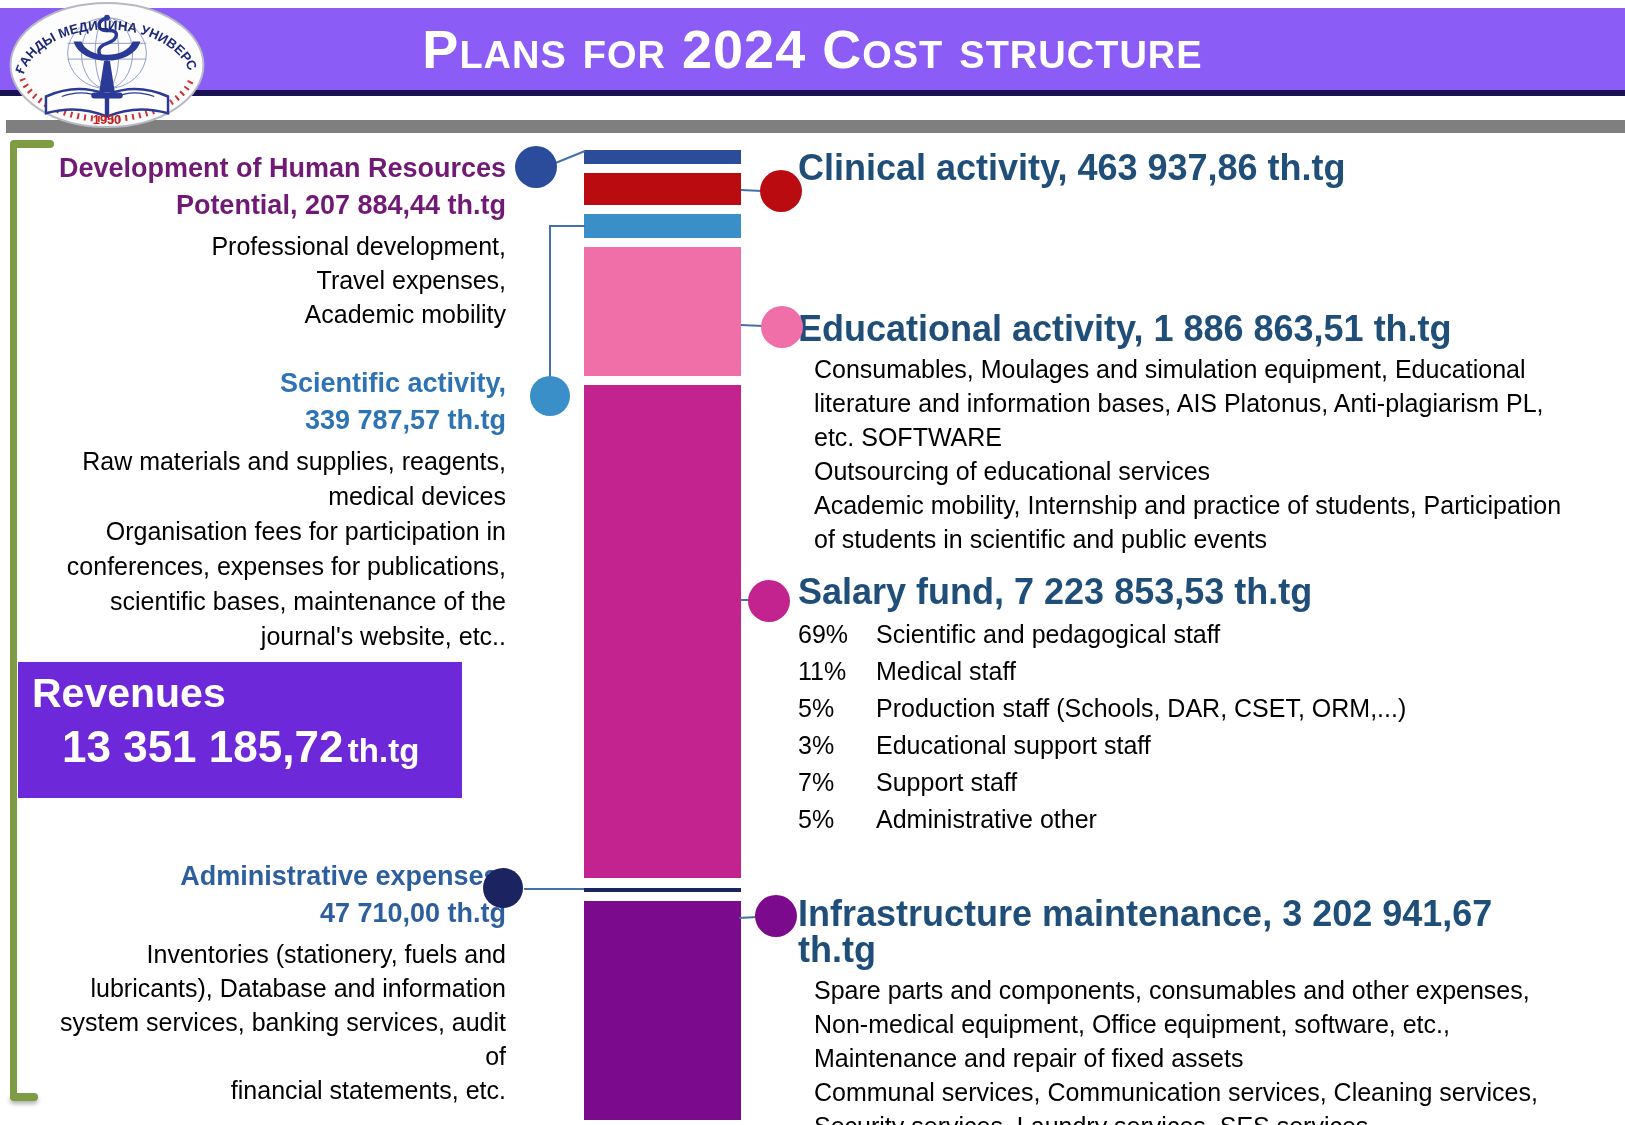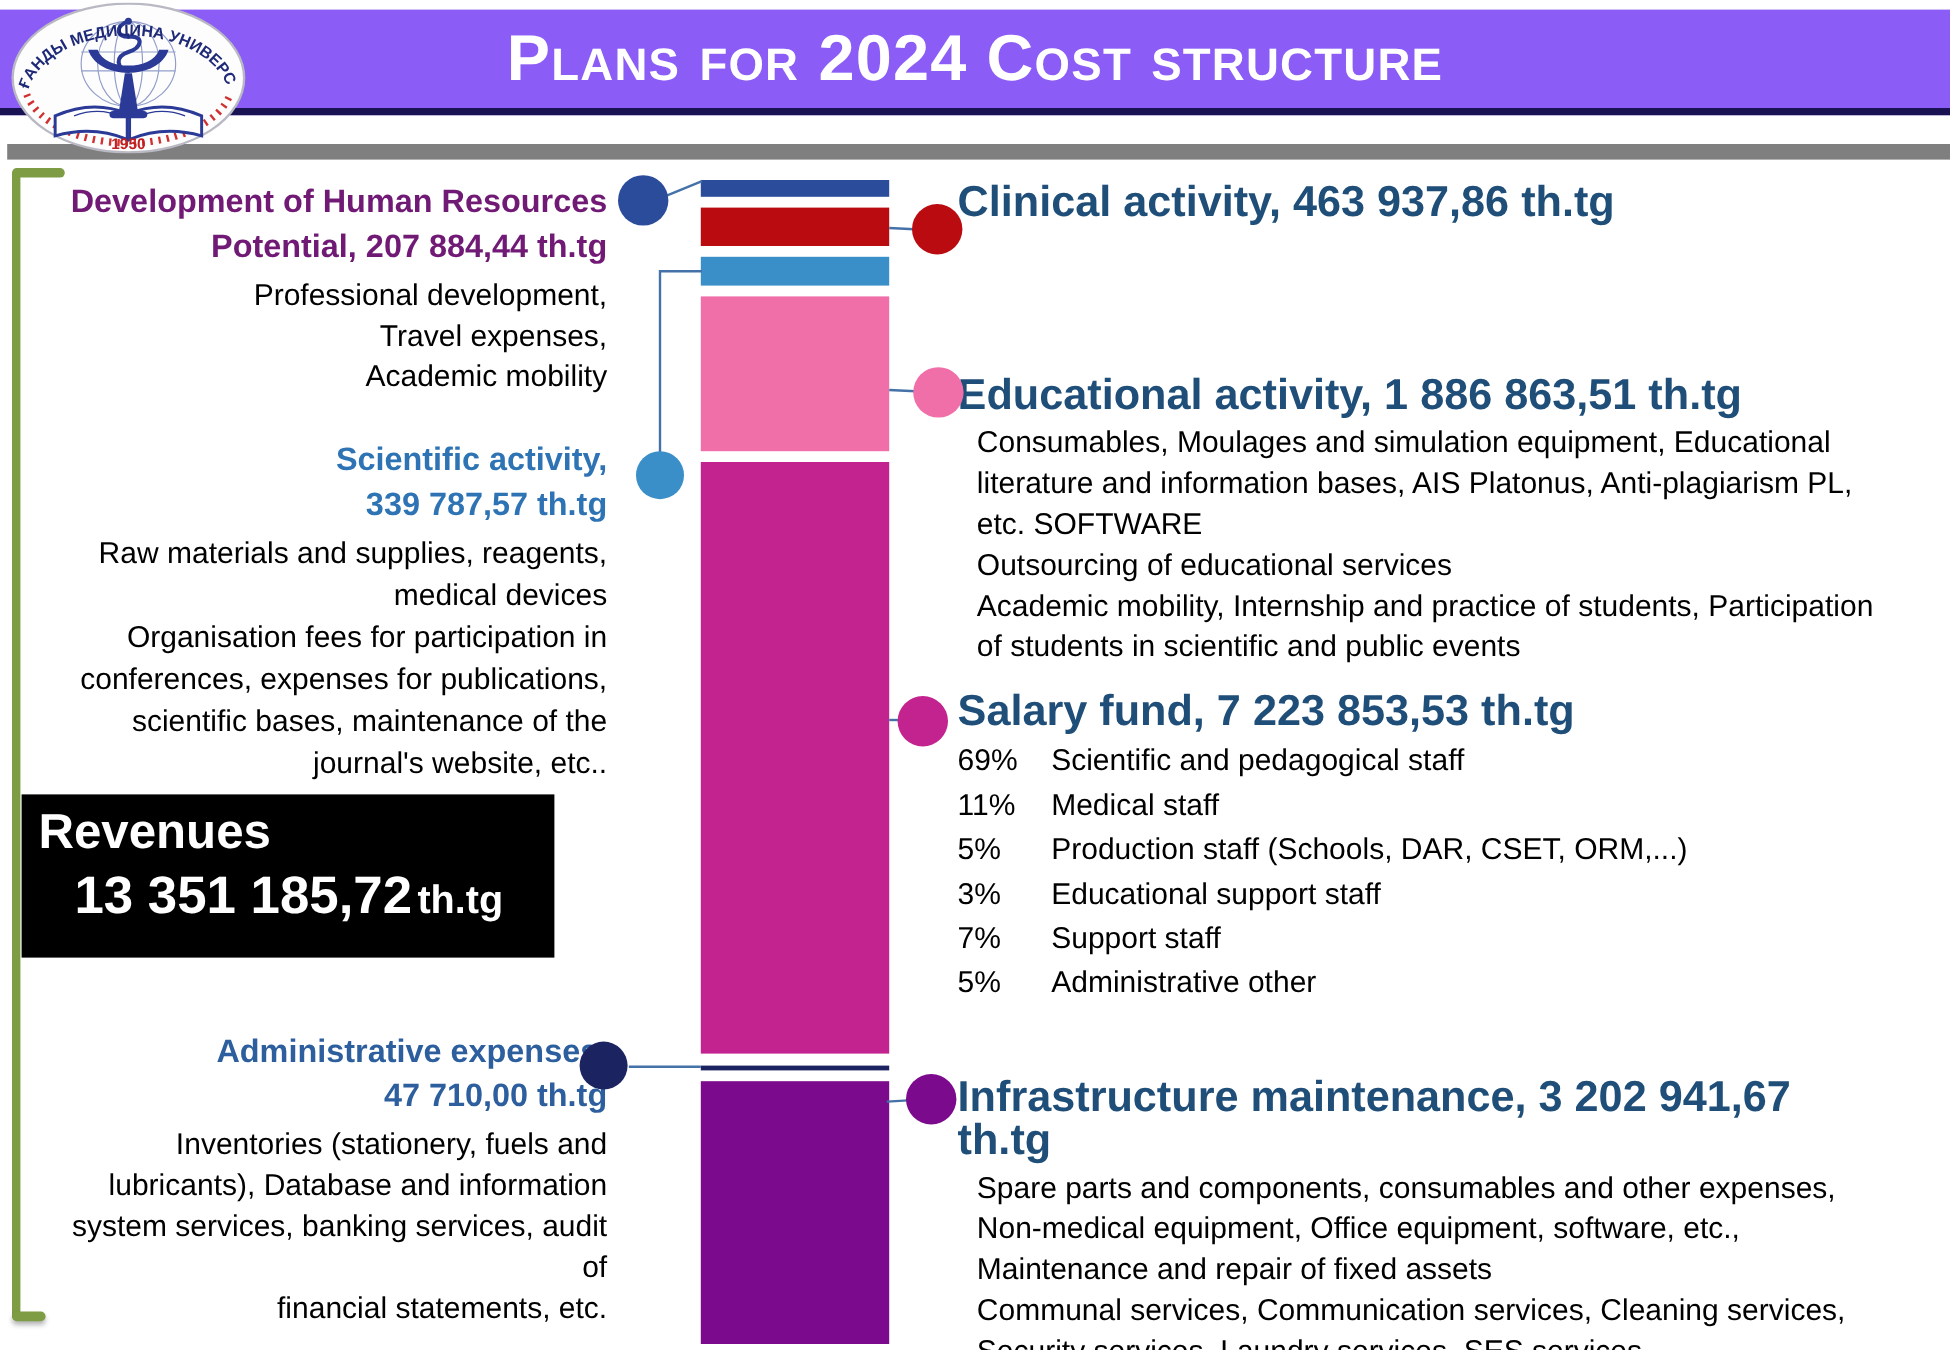--- a/index.html
+++ b/index.html
@@ -8,21 +8,21 @@
   
   .header{position:absolute;left:0;top:8px;width:100%;height:82px;background:#8b5cf6;border-bottom:6px solid #191253;display:flex;align-items:center;justify-content:center;z-index:1}
   .title{font-variant:small-caps;color:#fff;font-weight:700;font-size:54px;letter-spacing:1px;white-space:nowrap}
   .gray-strip{position:absolute;left:6px;top:120px;right:0;height:13px;background:#7F7F7F;z-index:0}
   .logo{position:absolute;left:8px;top:2px;width:198px;height:126px;z-index:5}
 
   
   .bracket-v{position:absolute;left:10px;top:142px;width:7px;height:958px;background:#7E9C43;border-radius:4px;z-index:2}
   .bracket-top{position:absolute;left:10px;top:140px;width:44px;height:8px;background:#7E9C43;border-radius:4px;z-index:2}
   .bracket-bottom{position:absolute;left:10px;top:1093px;width:28px;height:8px;background:#7E9C43;border-radius:4px;box-shadow:0 3px 4px rgba(0,0,0,.3);z-index:2}
-  .revbox{position:absolute;left:18px;top:662px;width:444px;height:136px;background:#000000;color:#fff;z-index:3;padding:8px 0 0 14px;box-sizing:border-box}
+  .revbox{position:absolute;left:18px;top:662px;width:444px;height:136px;background:#6d28d9;color:#fff;z-index:3;padding:8px 0 0 14px;box-sizing:border-box}
   .rev-label{font-size:41px;font-weight:700;line-height:46px}
   .rev-line2{margin-top:6px;padding-left:30px;white-space:nowrap}
   .rev-amount{font-size:44px;font-weight:700}
   .rev-unit{font-size:33px;font-weight:700}
 
   
   .lblock{position:absolute;left:40px;width:466px;text-align:right;z-index:2}
   .lhead{font-weight:700;font-size:27px;line-height:37px;color:#701a75;margin:0;white-space:pre-line}
   .lbody{font-size:25px;line-height:34px;color:#000;white-space:pre-line;margin-top:5px}
   .head-sci{color:#2E74B5}

